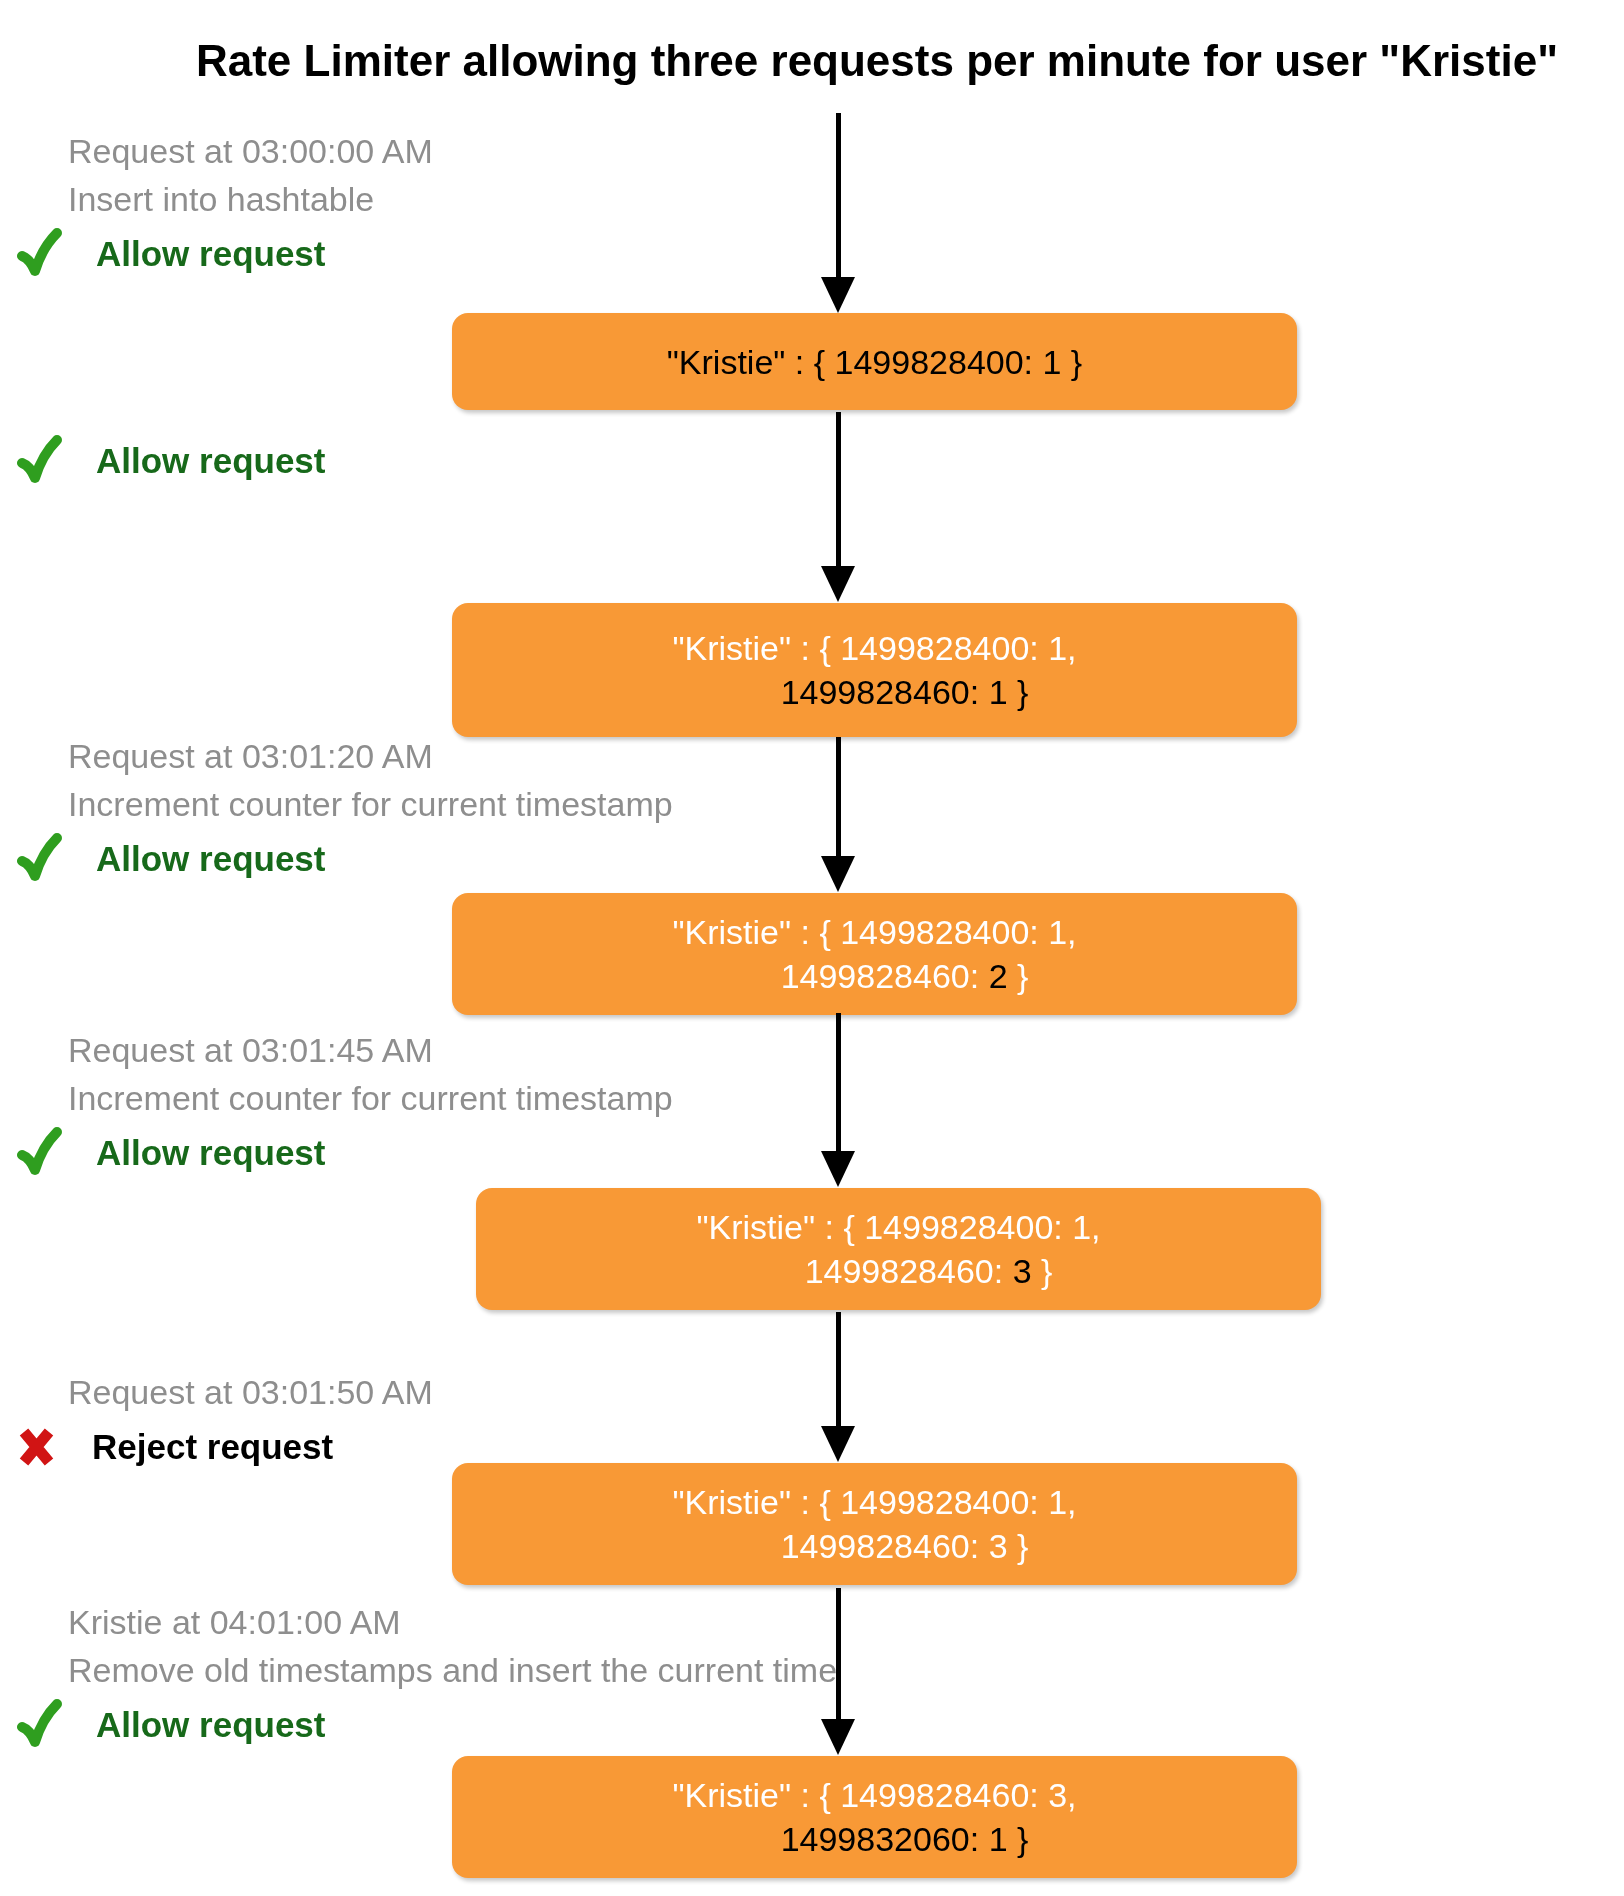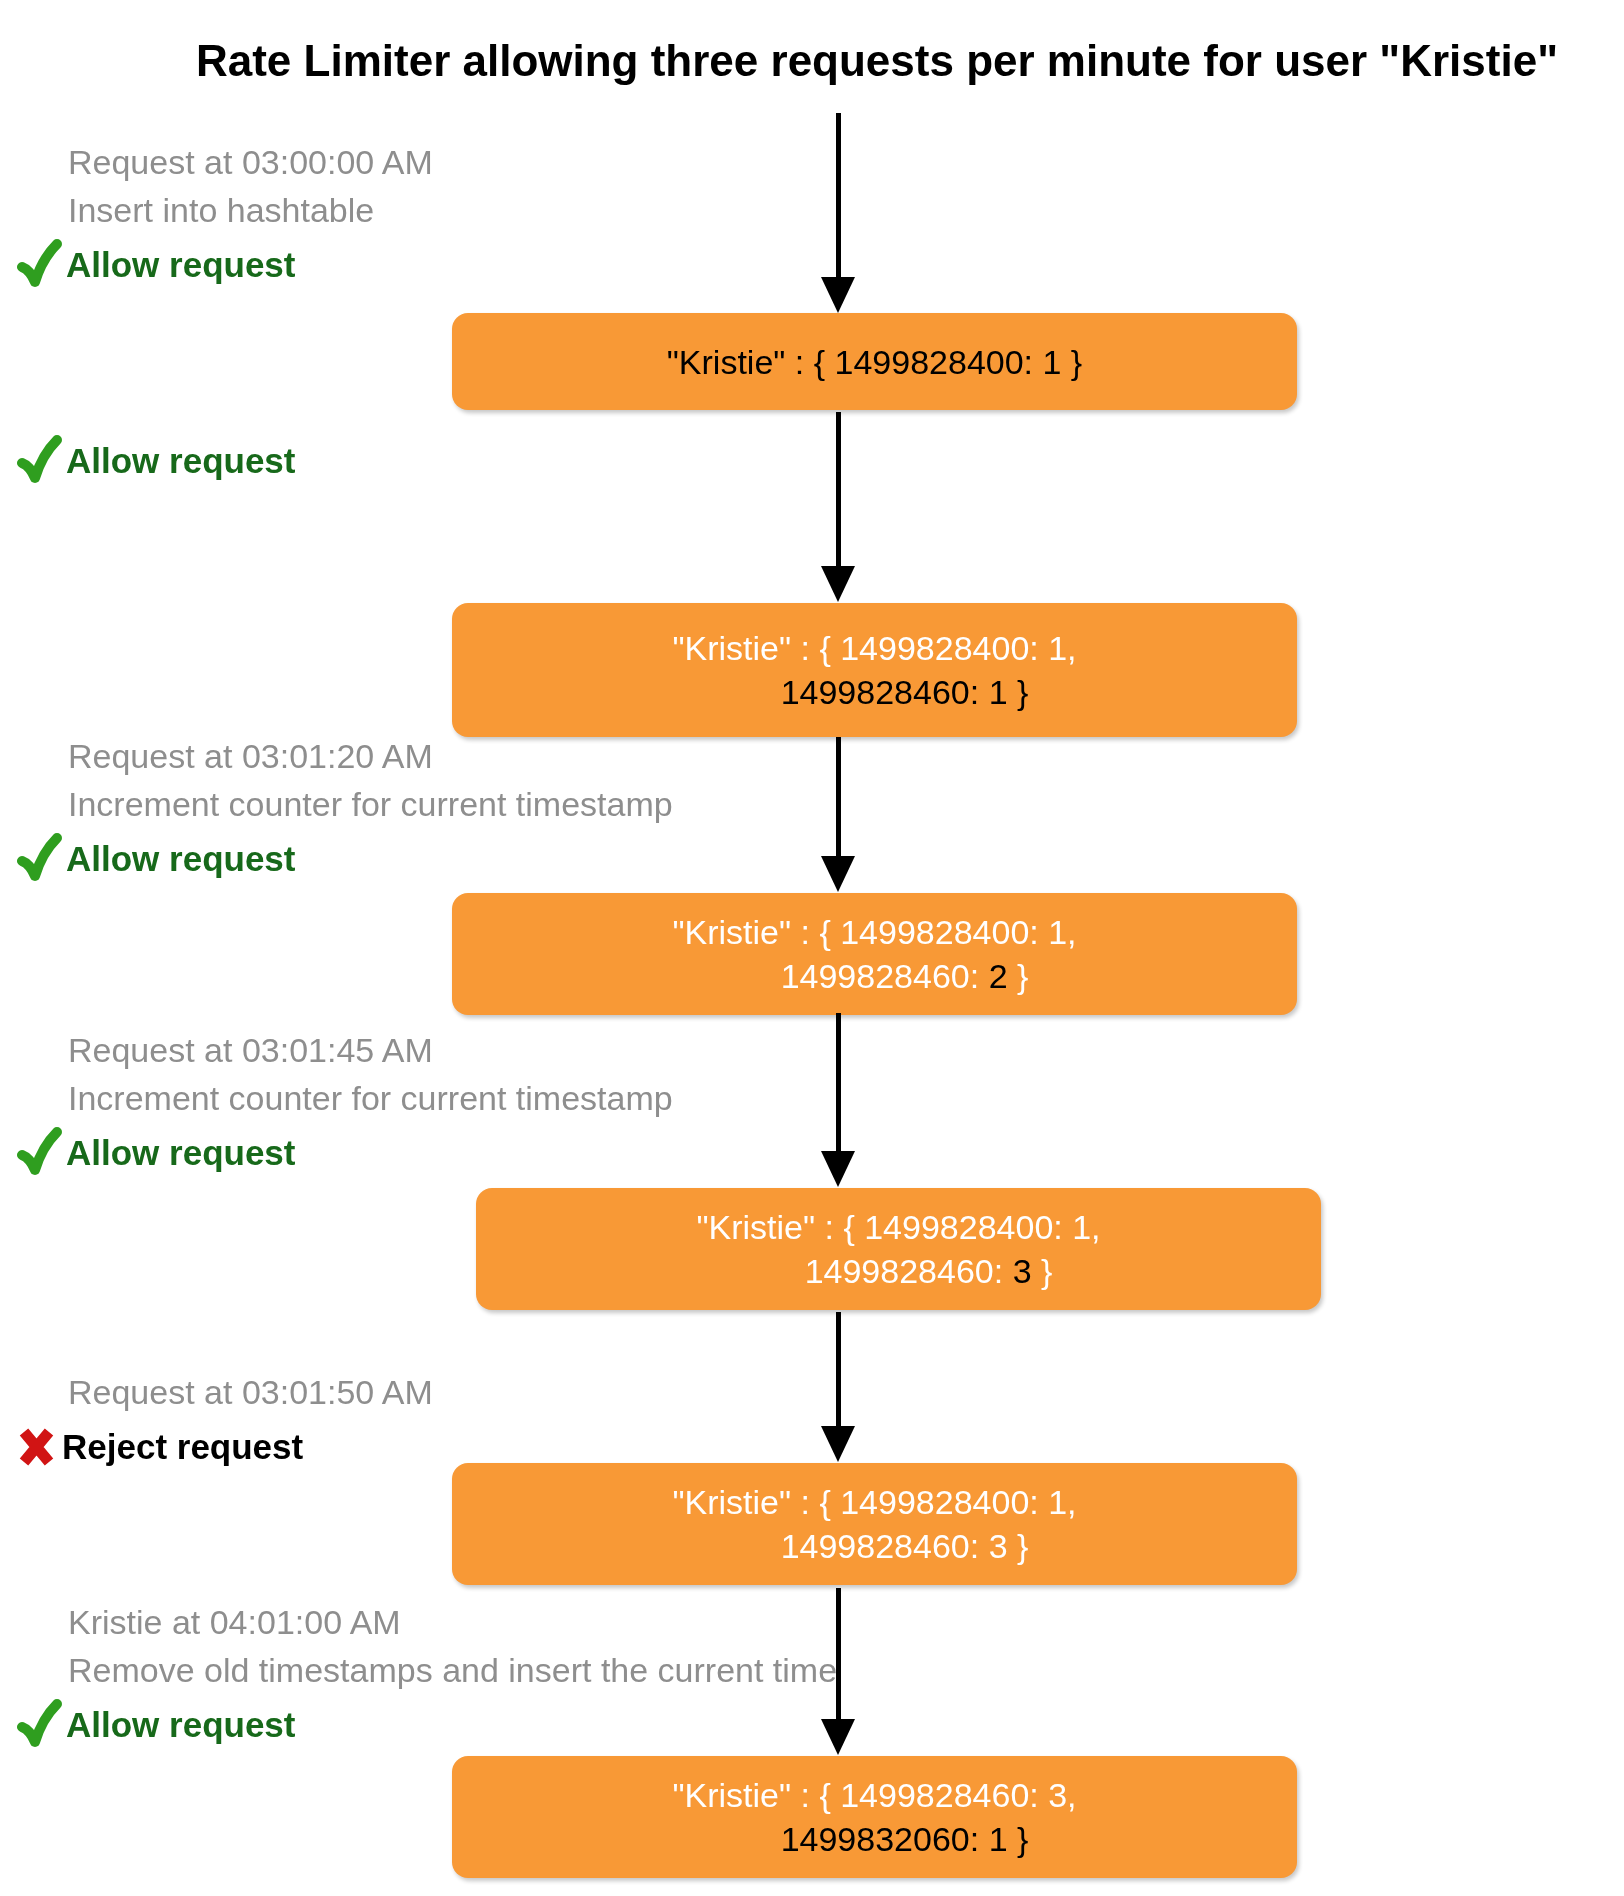--- a/index.html
+++ b/index.html
@@ -18,21 +18,21 @@
     letter-spacing:0px;
   }
   
   .note-block{position:absolute;left:16px;width:880px;}
   .note-line{
     padding-left:52px;font-size:34px;line-height:48px;color:#8e8e8e;
     white-space:nowrap;
   }
   .decision-row{display:flex;align-items:center;margin-top:2px;height:58px;}
   .decision-icon{flex:0 0 auto;margin-right:4px;}
-  .decision-label{font-size:35px;font-weight:bold;white-space:nowrap;}
+  .decision-label{font-size:35px;font-weight:bold;white-space:nowrap;margin-left:30px;}
   .decision-label.allow{color:#17691a;}
   .decision-label.reject{color:#000000;}
   
   .arrow{
     position:absolute;left:821px;width:34px;
     display:flex;flex-direction:column;align-items:center;
   }
   .arrow .shaft{width:5px;flex:1 1 auto;background:#000000;}
   .arrow .head{
     width:0;height:0;flex:0 0 auto;
@@ -58,21 +58,21 @@
   .hbox .bline.shift{transform:translateX(30px);}
   .seg-k{color:#000000;}
   .seg-w{color:#ffffff;}
   .b1{top:313px;height:97px;}
   .b2{top:603px;height:134px;}
   .b3{top:893px;height:122px;}
   .b4{top:1188px;height:122px;left:476px;}
   .b5{top:1463px;height:122px;}
   .b6{top:1756px;height:122px;}
   
-  .s1{top:138px;} .s2{top:430px;} .s3{top:732px;}
+  .s1{top:127px;} .s2{top:430px;} .s3{top:732px;}
   .s4{top:1026px;} .s5{top:1368px;} .s6{top:1598px;}
 </style>
 </head>
 <body>
 
 <div id="canvas">
 
   <div class="title">Rate Limiter allowing three requests per minute for user "Kristie"</div>
 
   <div class="note-block s1">

